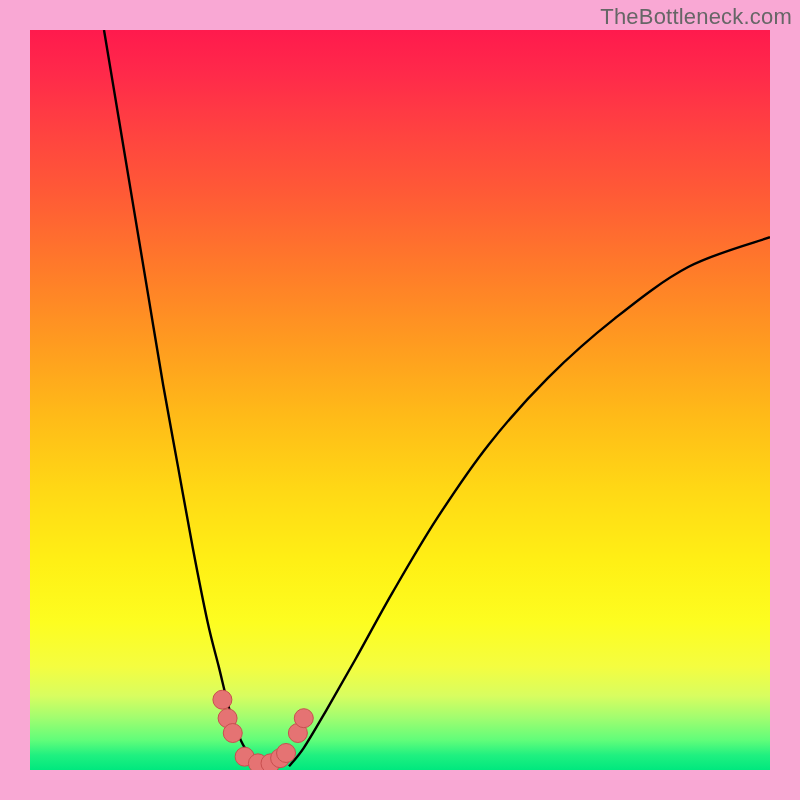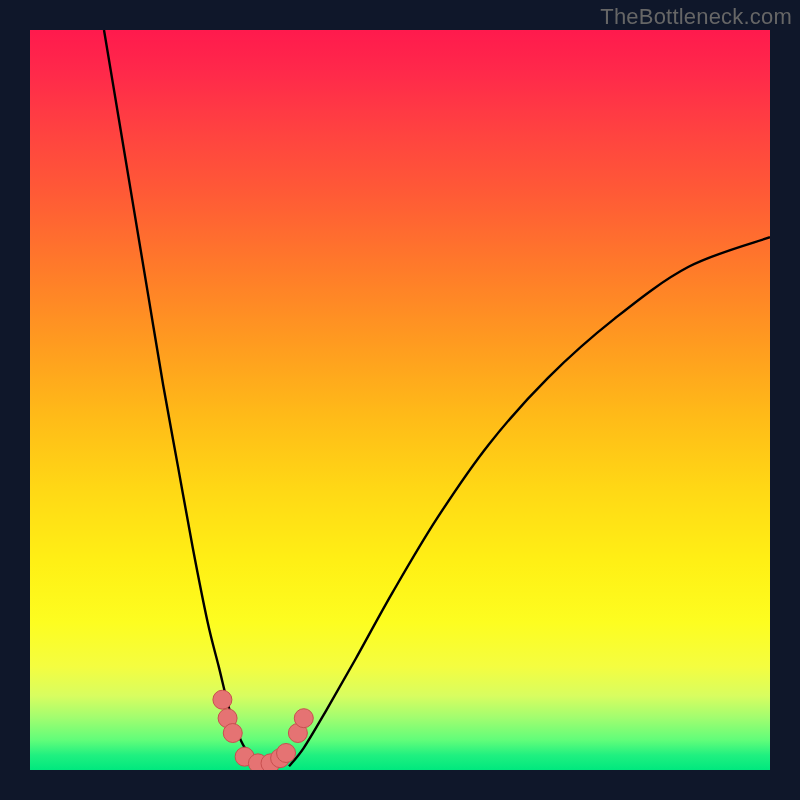--- a/index.html
+++ b/index.html
@@ -10,21 +10,21 @@
     overflow: hidden;
     background: #000;
     font-family: Arial, Helvetica, sans-serif;
   }
   .frame {
     position: absolute;
     left: 0;
     top: 0;
     width: 800px;
     height: 800px;
-    background: #0f172a;
+    background: #f9a8d4;
     text-decoration: underline;
   }
   .plot-area {
     position: absolute;
     left: 30px;
     top: 30px;
     width: 740px;
     height: 740px;
   }
   .gradient {

